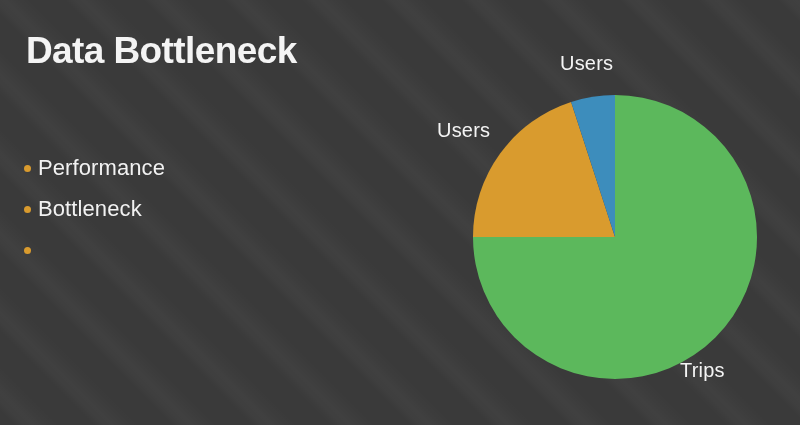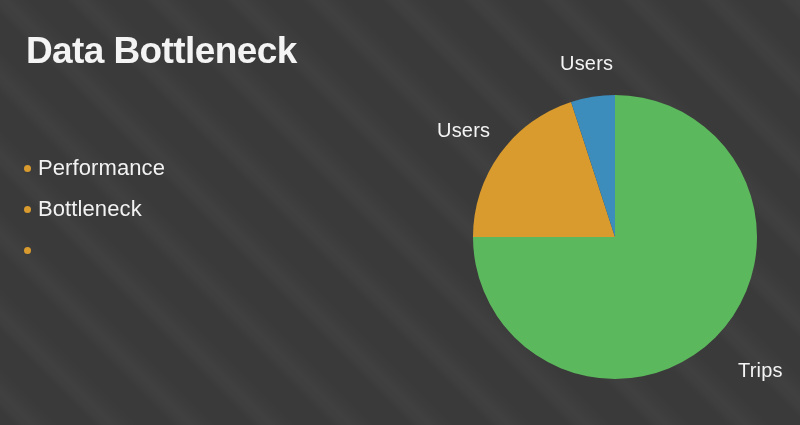--- a/index.html
+++ b/index.html
@@ -79,21 +79,21 @@
 
   .pie-label {
     position: absolute;
     font-size: 20px;
     color: #f4f4f4;
     white-space: nowrap;
     letter-spacing: 0.2px;
   }
   #label-misc  { left: 560px; top: 52px; }
   #label-users { left: 437px; top: 119px; }
-  #label-trips { left: 738px; top: 359px; }
+  #label-trips { left: 680px; top: 359px; }
 </style>
 </head>
 <body>
 
 <div id="slide">
 
   <div id="title">Data Bottleneck</div>
 
   <div id="bullets">
     <div class="bullet-row">

